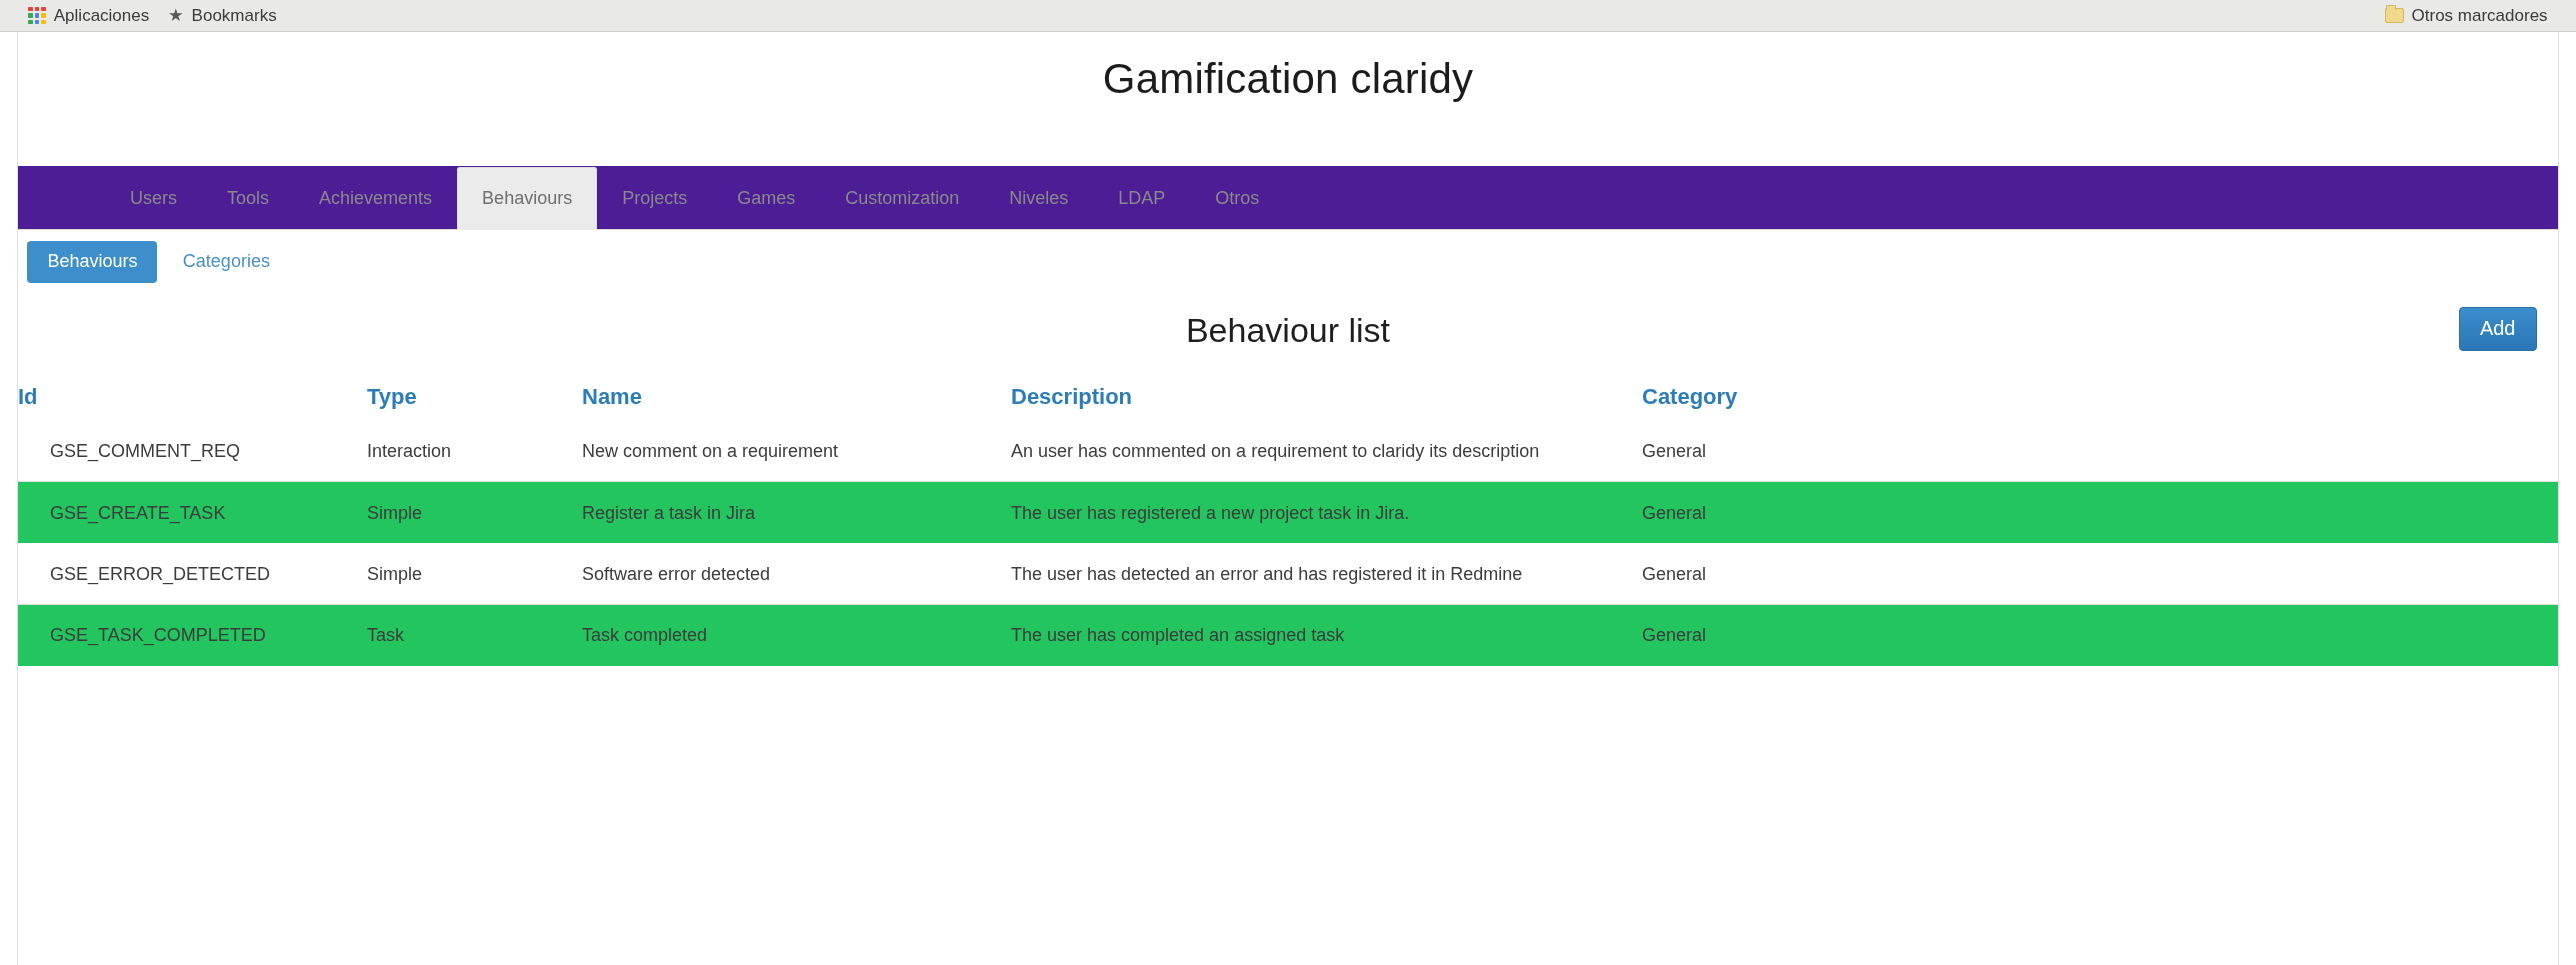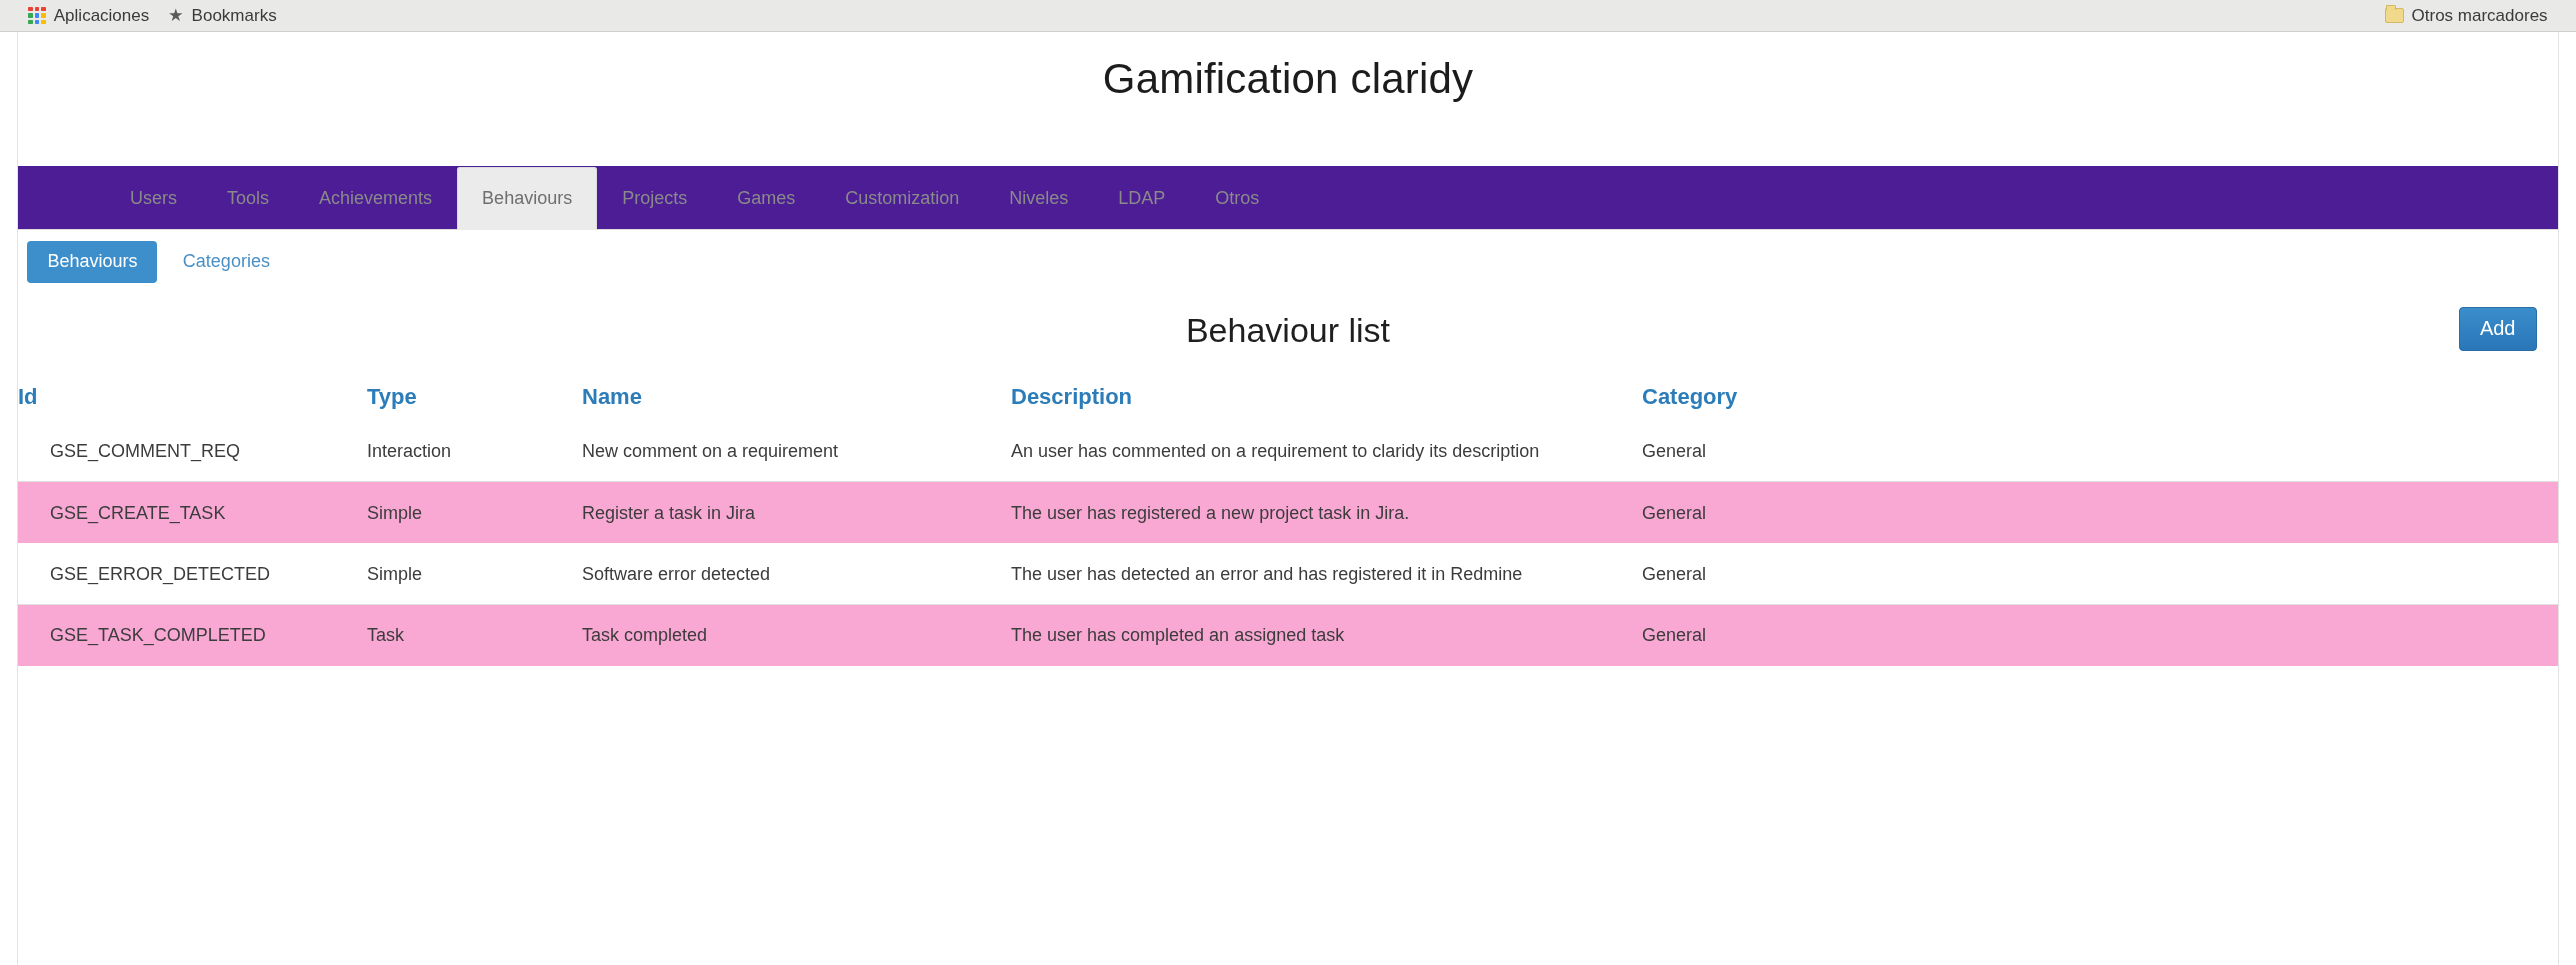--- a/index.html
+++ b/index.html
@@ -260,21 +260,21 @@
   .clear-icon::after  { transform: translate(-50%,-50%) rotate(-45deg); }
 
   tbody tr.data-row td {
     font-size: 18px;
     color: #3c3c3c;
     padding: 17.4px 0 17.4px 0;
     line-height: 1.45;
     border-bottom: 0.7px solid #e0e0e0;
   }
   tbody tr.data-row td.col-id { padding-left: 32px; }
-  tbody tr.data-row.striped td { background: #f9a8d4; border-bottom: none; }
+  tbody tr.data-row.striped td { background: #22c55e; border-bottom: none; }
   tbody tr.data-row td.col-desc { padding-right: 47px; }
 </style>
 </head>
 <body>
 
 <div class="bookmark-bar">
   <div class="bm-item">
     <span class="apps-grid">
       <i style="background:#ea4335"></i>
         <i style="background:#ea4335"></i>

